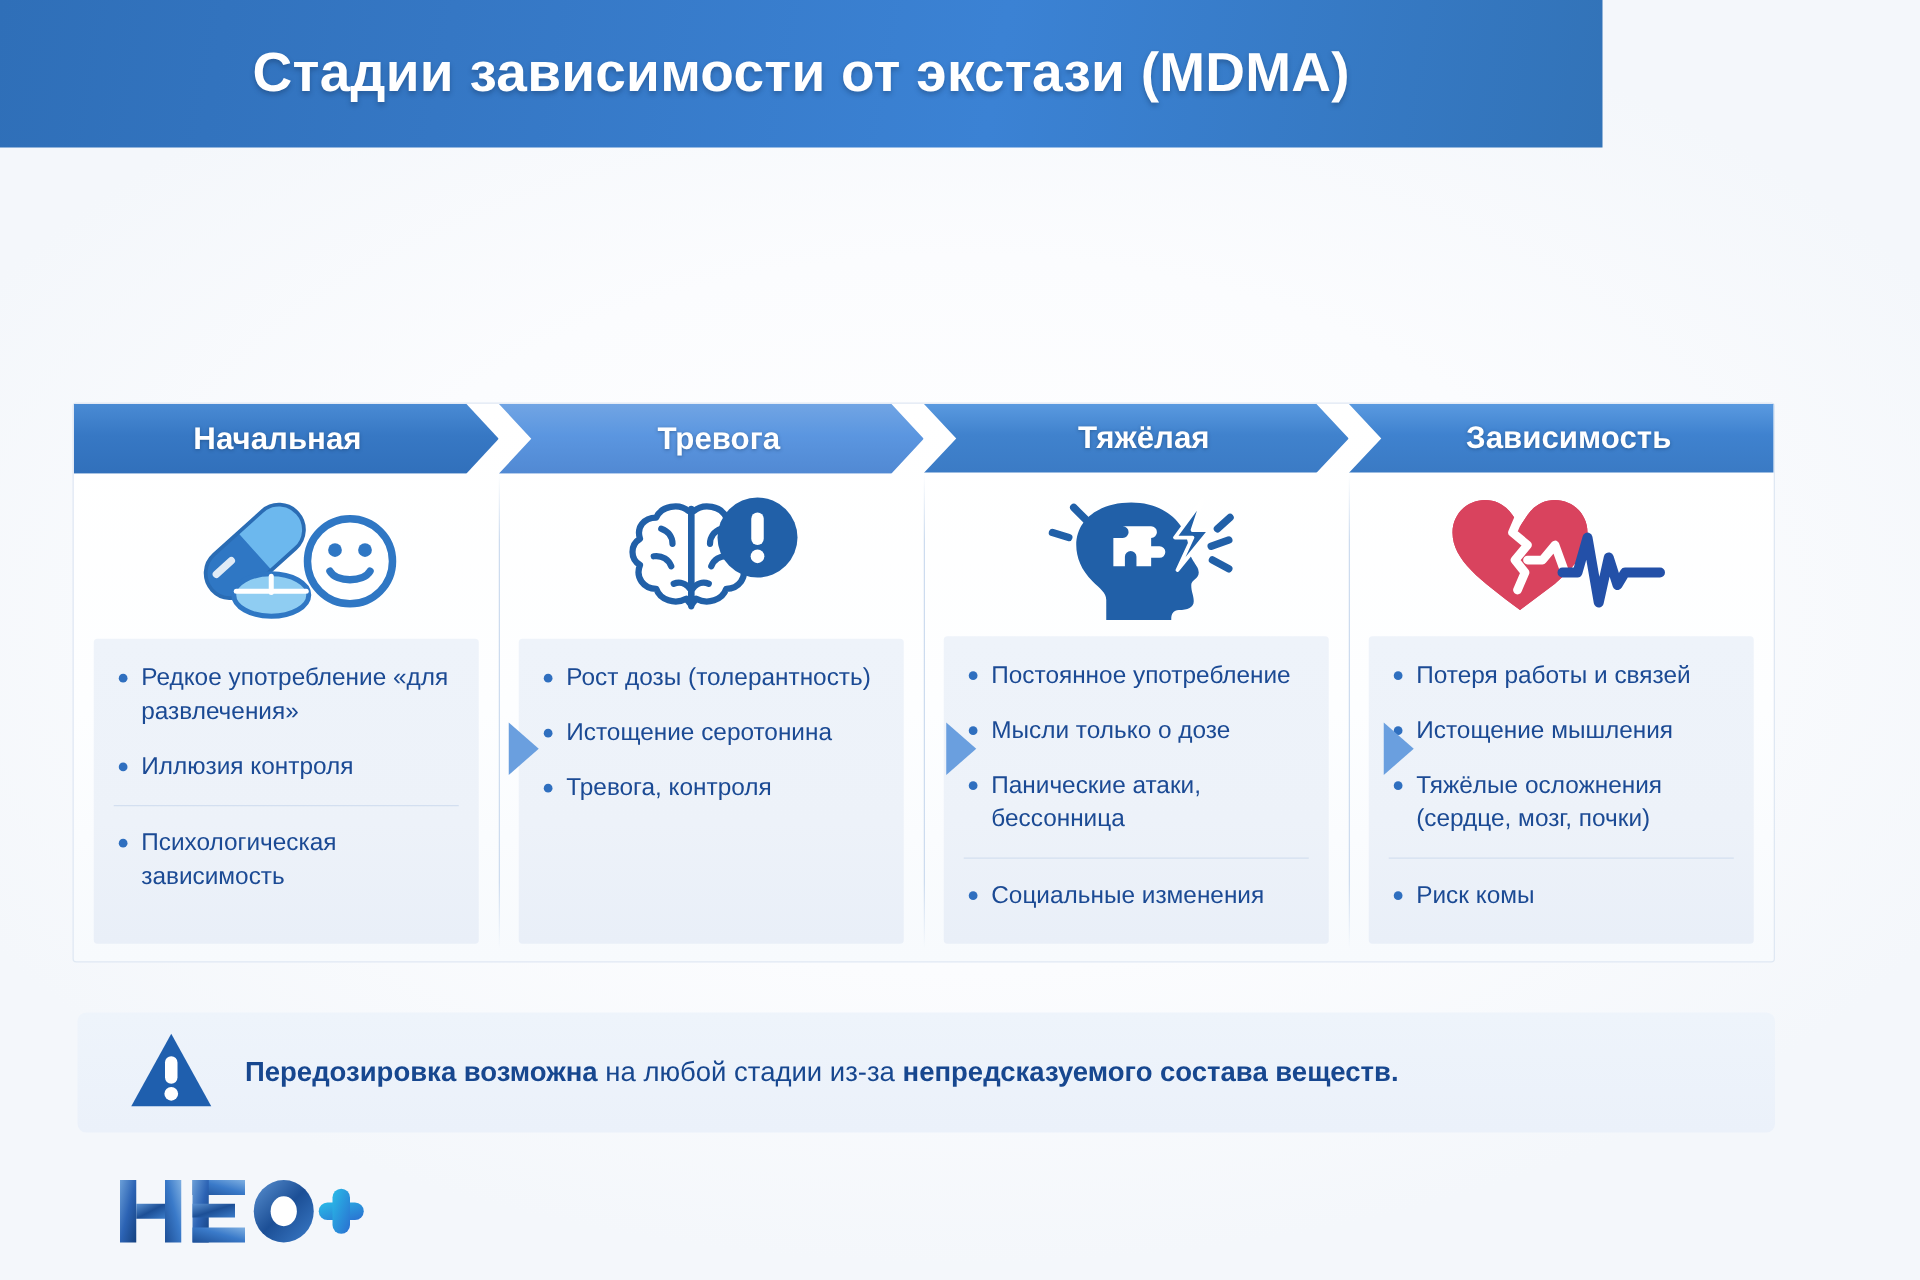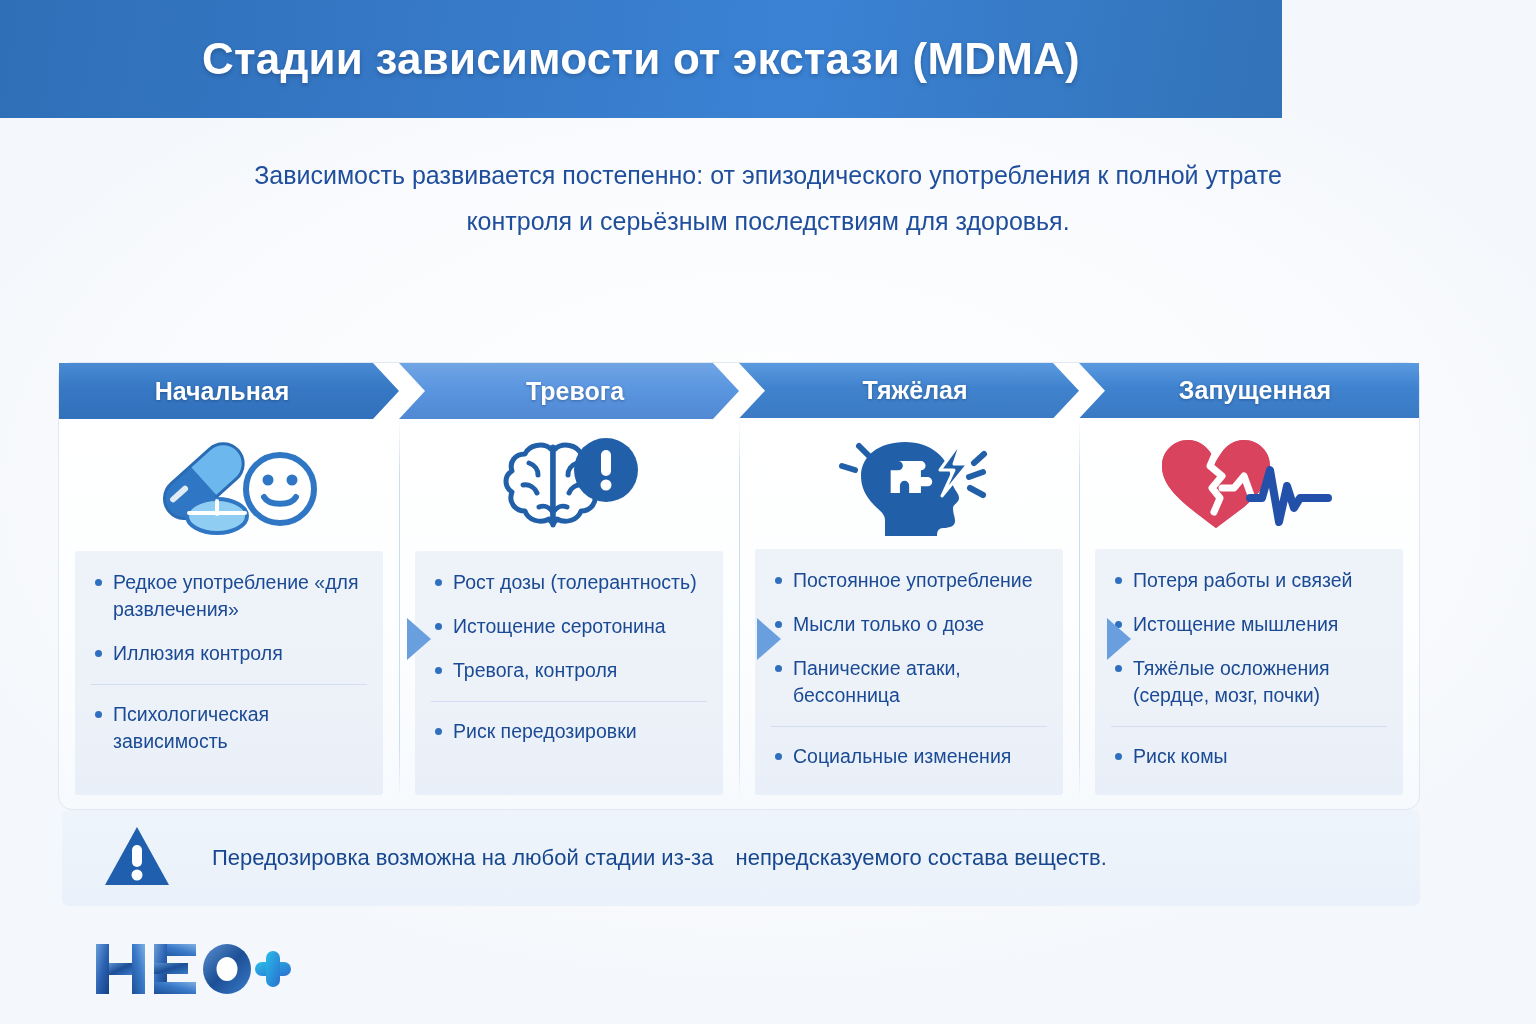--- a/index.html
+++ b/index.html
@@ -57,22 +57,21 @@
     line-height: 46px;
   }
 
   
   .stages {
     position: absolute;
     left: 58px; top: 322px;
     width: 1362px; height: 448px;
     background: linear-gradient(180deg,#ffffff 0%, #fdfeff 55%, #f7fafd 100%);
     border: 1px solid #dfe8f3;
-    border-radius: 14px;
-    margin-top: 40px;
+    border-radius: 3px;
   }
 
   .stage-cols {
     position: absolute;
     inset: 0;
     display: flex;
   }
 
   .stage-col {
     position: relative;
@@ -186,43 +185,39 @@
     display: flex;
     align-items: center;
     padding-left: 42px;
   }
   .warn-icon { flex: 0 0 auto; margin-right: 26px; }
   .warn-text {
     color: #17478f;
     font-size: 22px;
     line-height: 30px;
   }
-  .warn-text b { font-weight: normal; margin-left: 16px; }
+  .warn-text b { font-weight: bold; }
 
   
   .logo {
     position: absolute;
     left: 92px; top: 938px;
     display: flex;
     align-items: center;
   }
 </style>
 </head>
 <body>
 
 <div class="page">
 
   <div class="header">
     <div class="header-title">Стадии зависимости от экстази (MDMA)</div>
   </div>
 
-  <div class="subtitle">
-    <div>Зависимость развивается постепенно: от эпизодического употребления к полной утрате</div>
-    <div>контроля и серьёзным последствиям для здоровья.</div>
-  </div>
 
   <div class="stages">
     <div class="stage-cols">
 
       <div class="stage-col">
         <div class="chev c0">
           <span>Начальная</span>
         </div>
         <div class="icon-wrap">
           <svg width="180" height="104" viewBox="0 0 180 104" aria-hidden="true">
@@ -271,21 +266,20 @@
             <circle cx="117" cy="37" r="32" fill="#2160a8"></circle>
             <rect x="112" y="17" width="10" height="26" rx="5" fill="#ffffff"></rect>
             <circle cx="117" cy="52" r="5.5" fill="#ffffff"></circle>
           </svg>
         </div>
         <div class="panel">
           <ul class="bullets">
             <li>Рост дозы (толерантность)</li>
             <li>Истощение серотонина</li>
             <li>Тревога, контроля</li>
-            <li class="sep-above">Риск передозировки</li>
           </ul>
         </div>
       </div>
 
       <div class="stage-col">
         <div class="chev c2">
           <span>Тяжёлая</span>
         </div>
         <div class="icon-wrap">
           <svg width="160" height="108" viewBox="0 0 160 108" aria-hidden="true">
@@ -310,21 +304,21 @@
             <li>Постоянное употребление</li>
             <li>Мысли только о дозе</li>
             <li>Панические атаки, бессонница</li>
             <li class="sep-above">Социальные изменения</li>
           </ul>
         </div>
       </div>
 
       <div class="stage-col">
         <div class="chev c3">
-          <span>Запущенная</span>
+          <span>Зависимость</span>
         </div>
         <div class="icon-wrap">
           <svg width="190" height="104" viewBox="0 0 190 104" aria-hidden="true">
 
             <path d="M62 96C30 72 8 56 8 34 8 19 20 8 34 8c10 0 17 5 22 12l6 9 6-9c5-7 12-12 22-12 14 0 26 11 26 26 0 15-10 27-26 41" fill="#d9435e"></path>
             <path d="M62 96C30 72 8 56 8 34 8 19 20 8 34 8c10 0 17 5 22 12l6 9 6-9c5-7 12-12 22-12 14 0 26 11 26 26 0 15-10 27-26 41z" fill="#d9435e"></path>
 
             <path d="M62 20l-6 14 12 10-10 12 8 10-6 14" fill="none" stroke="#ffffff" stroke-width="7" stroke-linejoin="round" stroke-linecap="round"></path>
 
             <path d="M68 56l12 0 10-12 8 22" fill="none" stroke="#ffffff" stroke-width="7" stroke-linejoin="round" stroke-linecap="round"></path>

